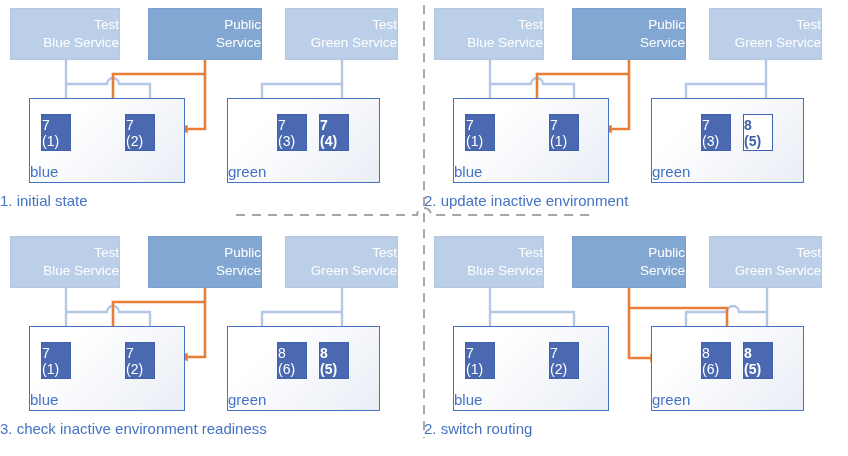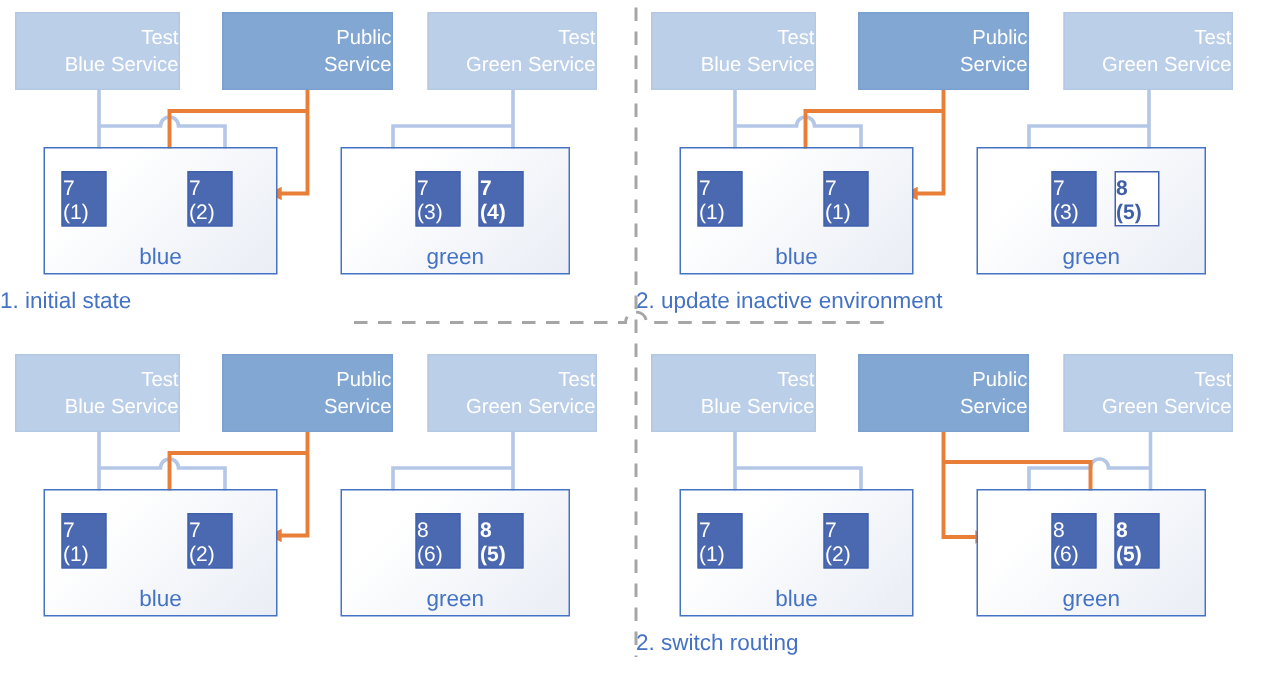--- a/index.html
+++ b/index.html
@@ -20,21 +20,21 @@
     font-size:13.5px;line-height:1.35;text-align:center;color:var(--service-text);
   }
   .svc.light{background:var(--light-service-fill);border:1px solid var(--light-service-border);}
   .svc.public{background:var(--public-service-fill);border:1px solid var(--public-service-border);}
   .env{
     position:absolute;top:98px;height:85px;box-sizing:border-box;
     border:1.5px solid var(--env-border);
     background:linear-gradient(135deg,#ffffff 25%,#e9edf5 100%);
   }
   .env-label{
-    position:absolute;left:0;right:0;bottom:2px;text-align:center;
+    position:absolute;left:0;right:0;bottom:2px;
     font-size:15px;color:var(--env-label-text);
   }
   .pod{
     position:absolute;top:15px;width:30px;height:37px;box-sizing:border-box;
     display:flex;align-items:center;justify-content:center;
     font-size:14px;color:var(--pod-text);
     background:var(--pod-fill);border:1.5px solid var(--pod-border);
   }
   .pod.new{background:var(--pod-new-fill);color:var(--pod-new-text);border:1.2px solid var(--pod-border);}
   .pod.p1{left:11px;} .pod.p2{left:95px;}
@@ -166,20 +166,21 @@
     <div class="env benv" style="left:29px;width:156px">
       <div class="pod p1">7 (1)</div>
       <div class="pod p2">7 (2)</div>
       <div class="env-label">blue</div>
     </div>
     <div class="env genv" style="left:227px;width:153px">
       <div class="pod p1">8 (6)</div>
       <div class="pod p2">8 (5)</div>
       <div class="env-label">green</div>
     </div>
+    <div class="caption">3. check inactive environment readiness</div>
   </div>
 
   <div class="quadrant" style="left:424px;top:228px">
     <svg class="arrows" viewBox="0 0 424 228">
       <defs>
         <marker id="q4l" viewBox="0 0 10 10" refX="2" refY="5" markerWidth="9" markerHeight="9" markerUnits="userSpaceOnUse" orient="auto">
             <path class="mk-l" d="M0,0 L10,5 L0,10 Z"></path>
           </marker>
         <marker id="q4o" viewBox="0 0 10 10" refX="2" refY="5" markerWidth="9" markerHeight="9" markerUnits="userSpaceOnUse" orient="auto">
             <path class="mk-o" d="M0,0 L10,5 L0,10 Z"></path>

